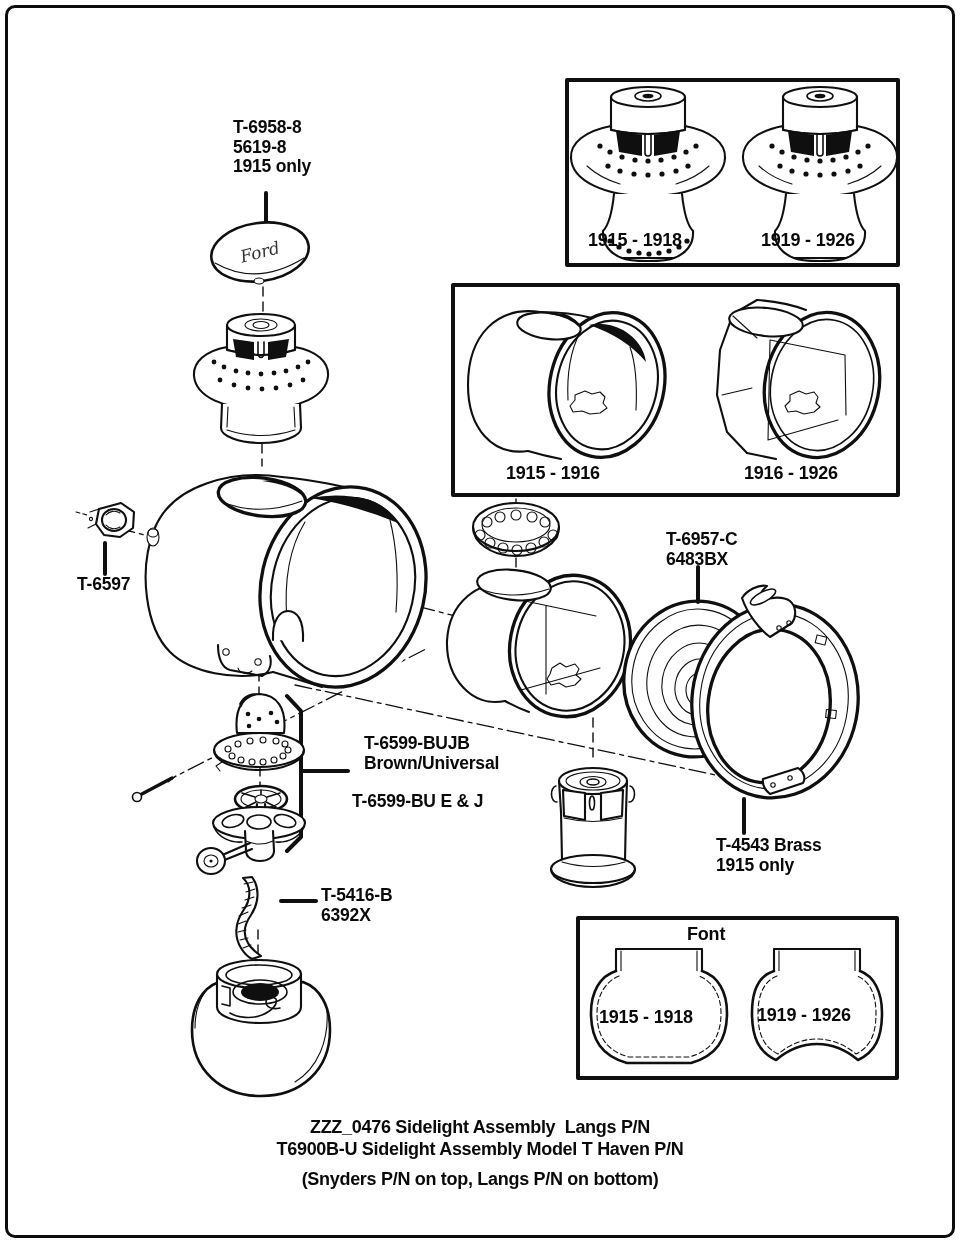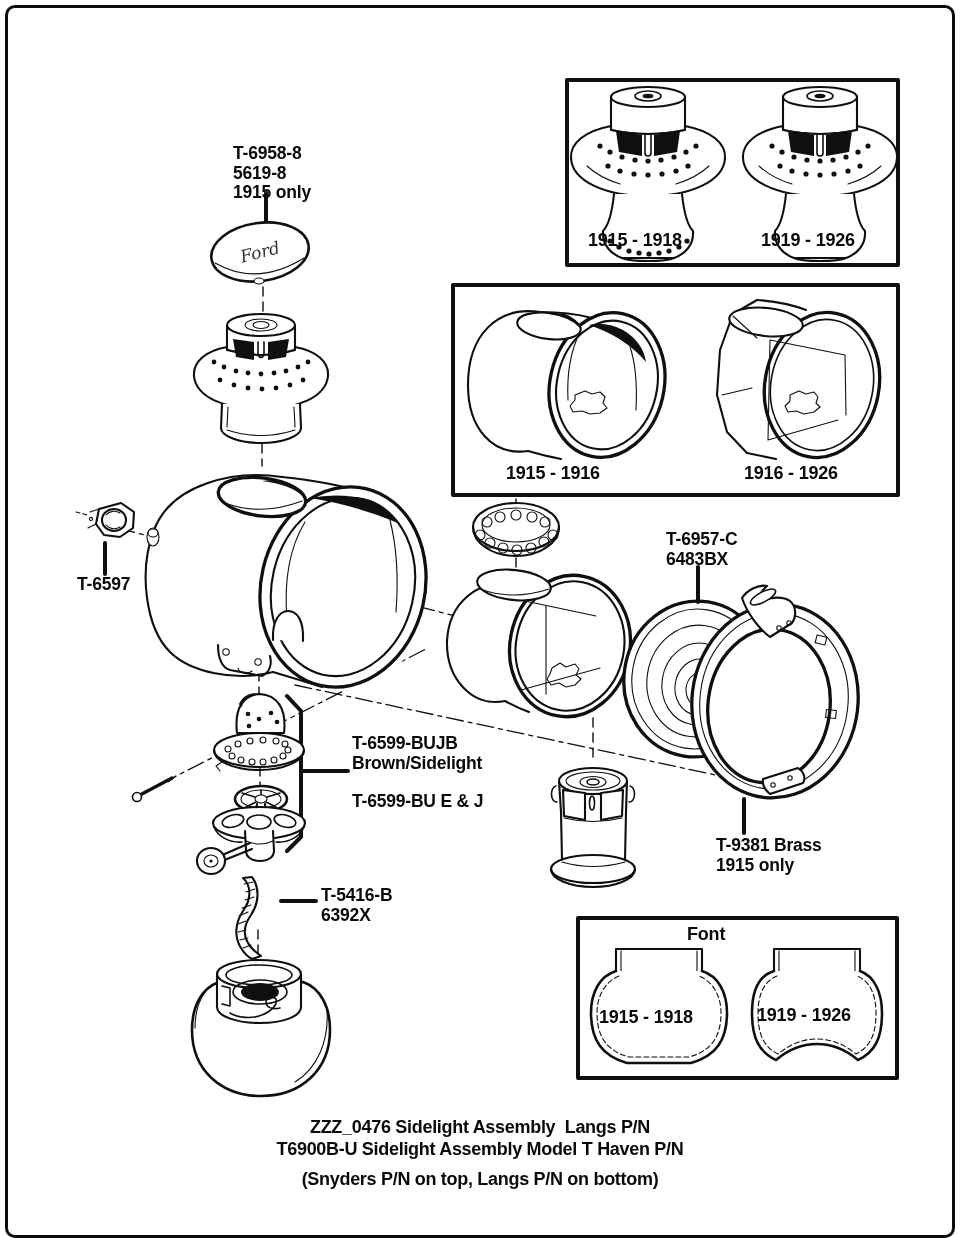--- a/index.html
+++ b/index.html
@@ -393,46 +393,46 @@
       <path class="ln w4" d="M105,543 V574"></path>
       <path class="ln w4" d="M698,567 V602"></path>
       <path class="ln w4" d="M744,799 V833"></path>
       <path class="ln w4" d="M281,901 H316"></path>
     </g>
   </svg>
 
   <div class="page-border"></div>
 
 
-  <div class="label" style="left:233px;top:144px">
+  <div class="label" style="left:233px;top:118px">
     <div>T-6958-8</div>
     <div>5619-8</div>
     <div>1915 only</div>
   </div>
 
   <div class="label" style="left:77px;top:575px">
     <div>T-6597</div>
   </div>
 
   <div class="label" style="left:666px;top:530px">
     <div>T-6957-C</div>
     <div>6483BX</div>
   </div>
 
-  <div class="label" style="left:352px;top:734px">
+  <div class="label" style="left:364px;top:734px">
     <div>T-6599-BUJB</div>
-    <div>Brown/Sidelight</div>
+    <div>Brown/Universal</div>
   </div>
 
   <div class="label" style="left:352px;top:792px">
     <div>T-6599-BU E &amp; J</div>
   </div>
 
   <div class="label" style="left:716px;top:836px">
-    <div>T-9381 Brass</div>
+    <div>T-4543 Brass</div>
     <div>1915 only</div>
   </div>
 
   <div class="label" style="left:321px;top:886px">
     <div>T-5416-B</div>
     <div>6392X</div>
   </div>
 
   <div class="caption" style="left:588px;top:230px;width:120px">1915 - 1918</div>
   <div class="caption" style="left:761px;top:230px;width:120px">1919 - 1926</div>

